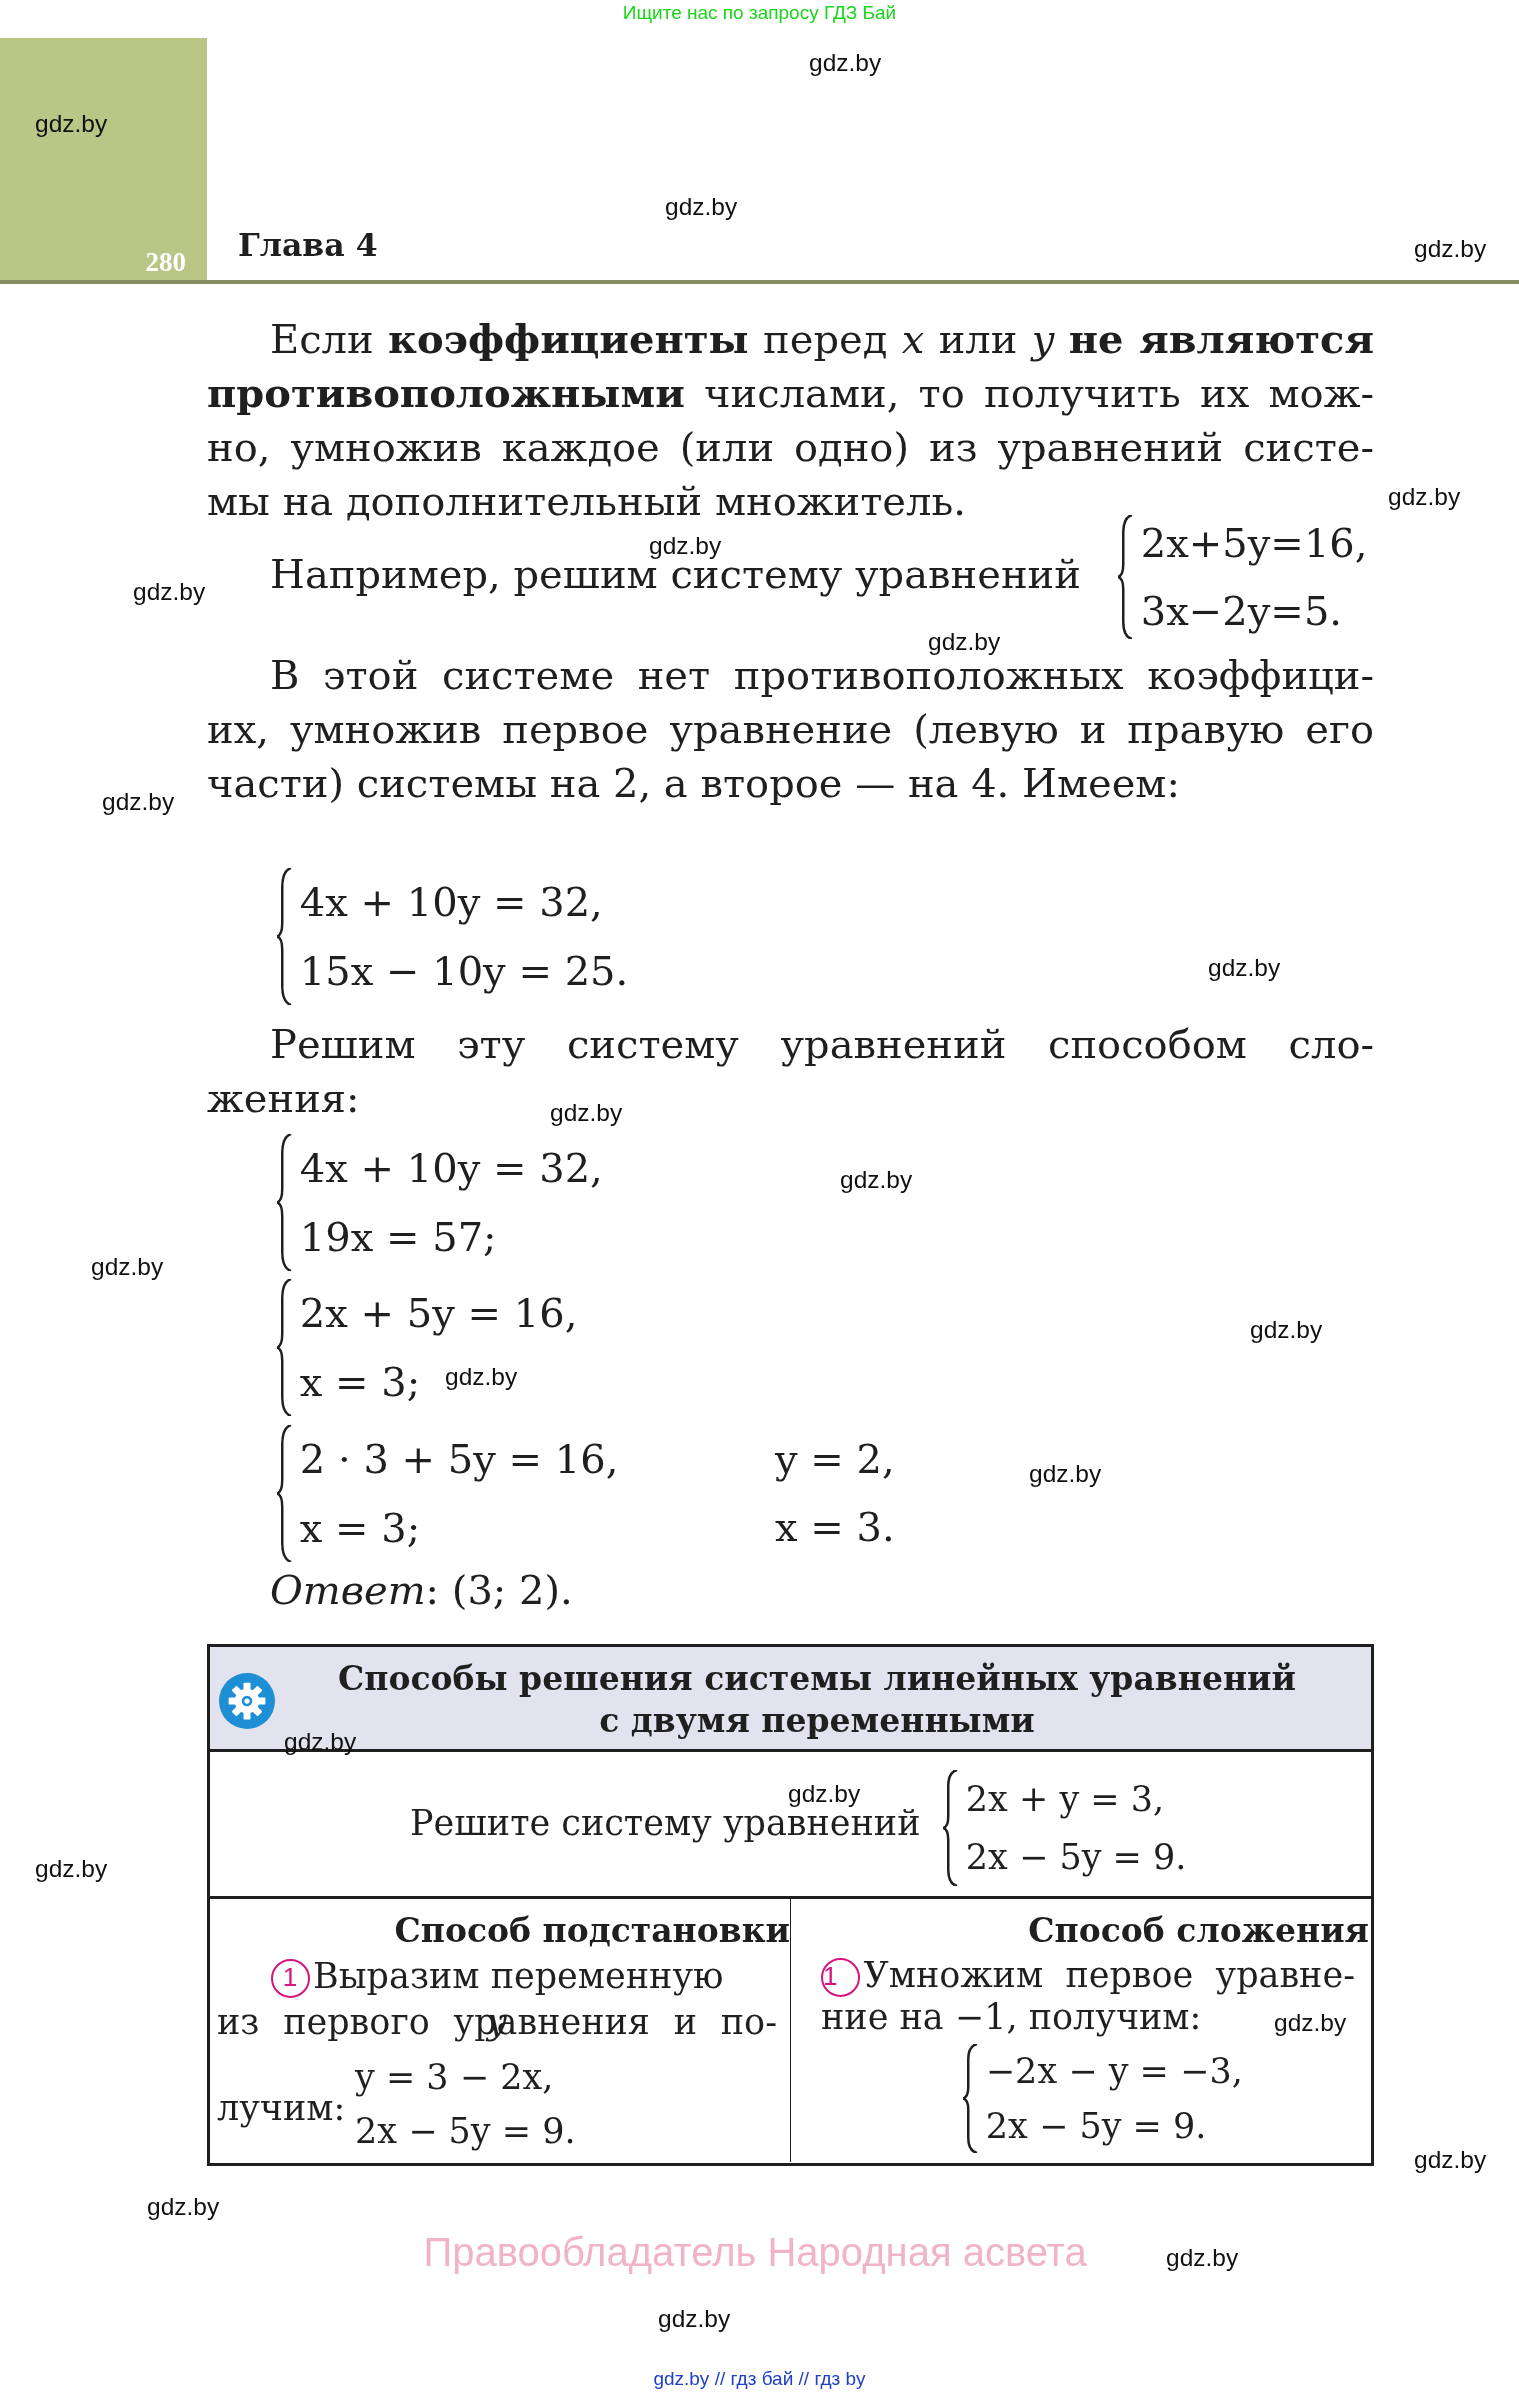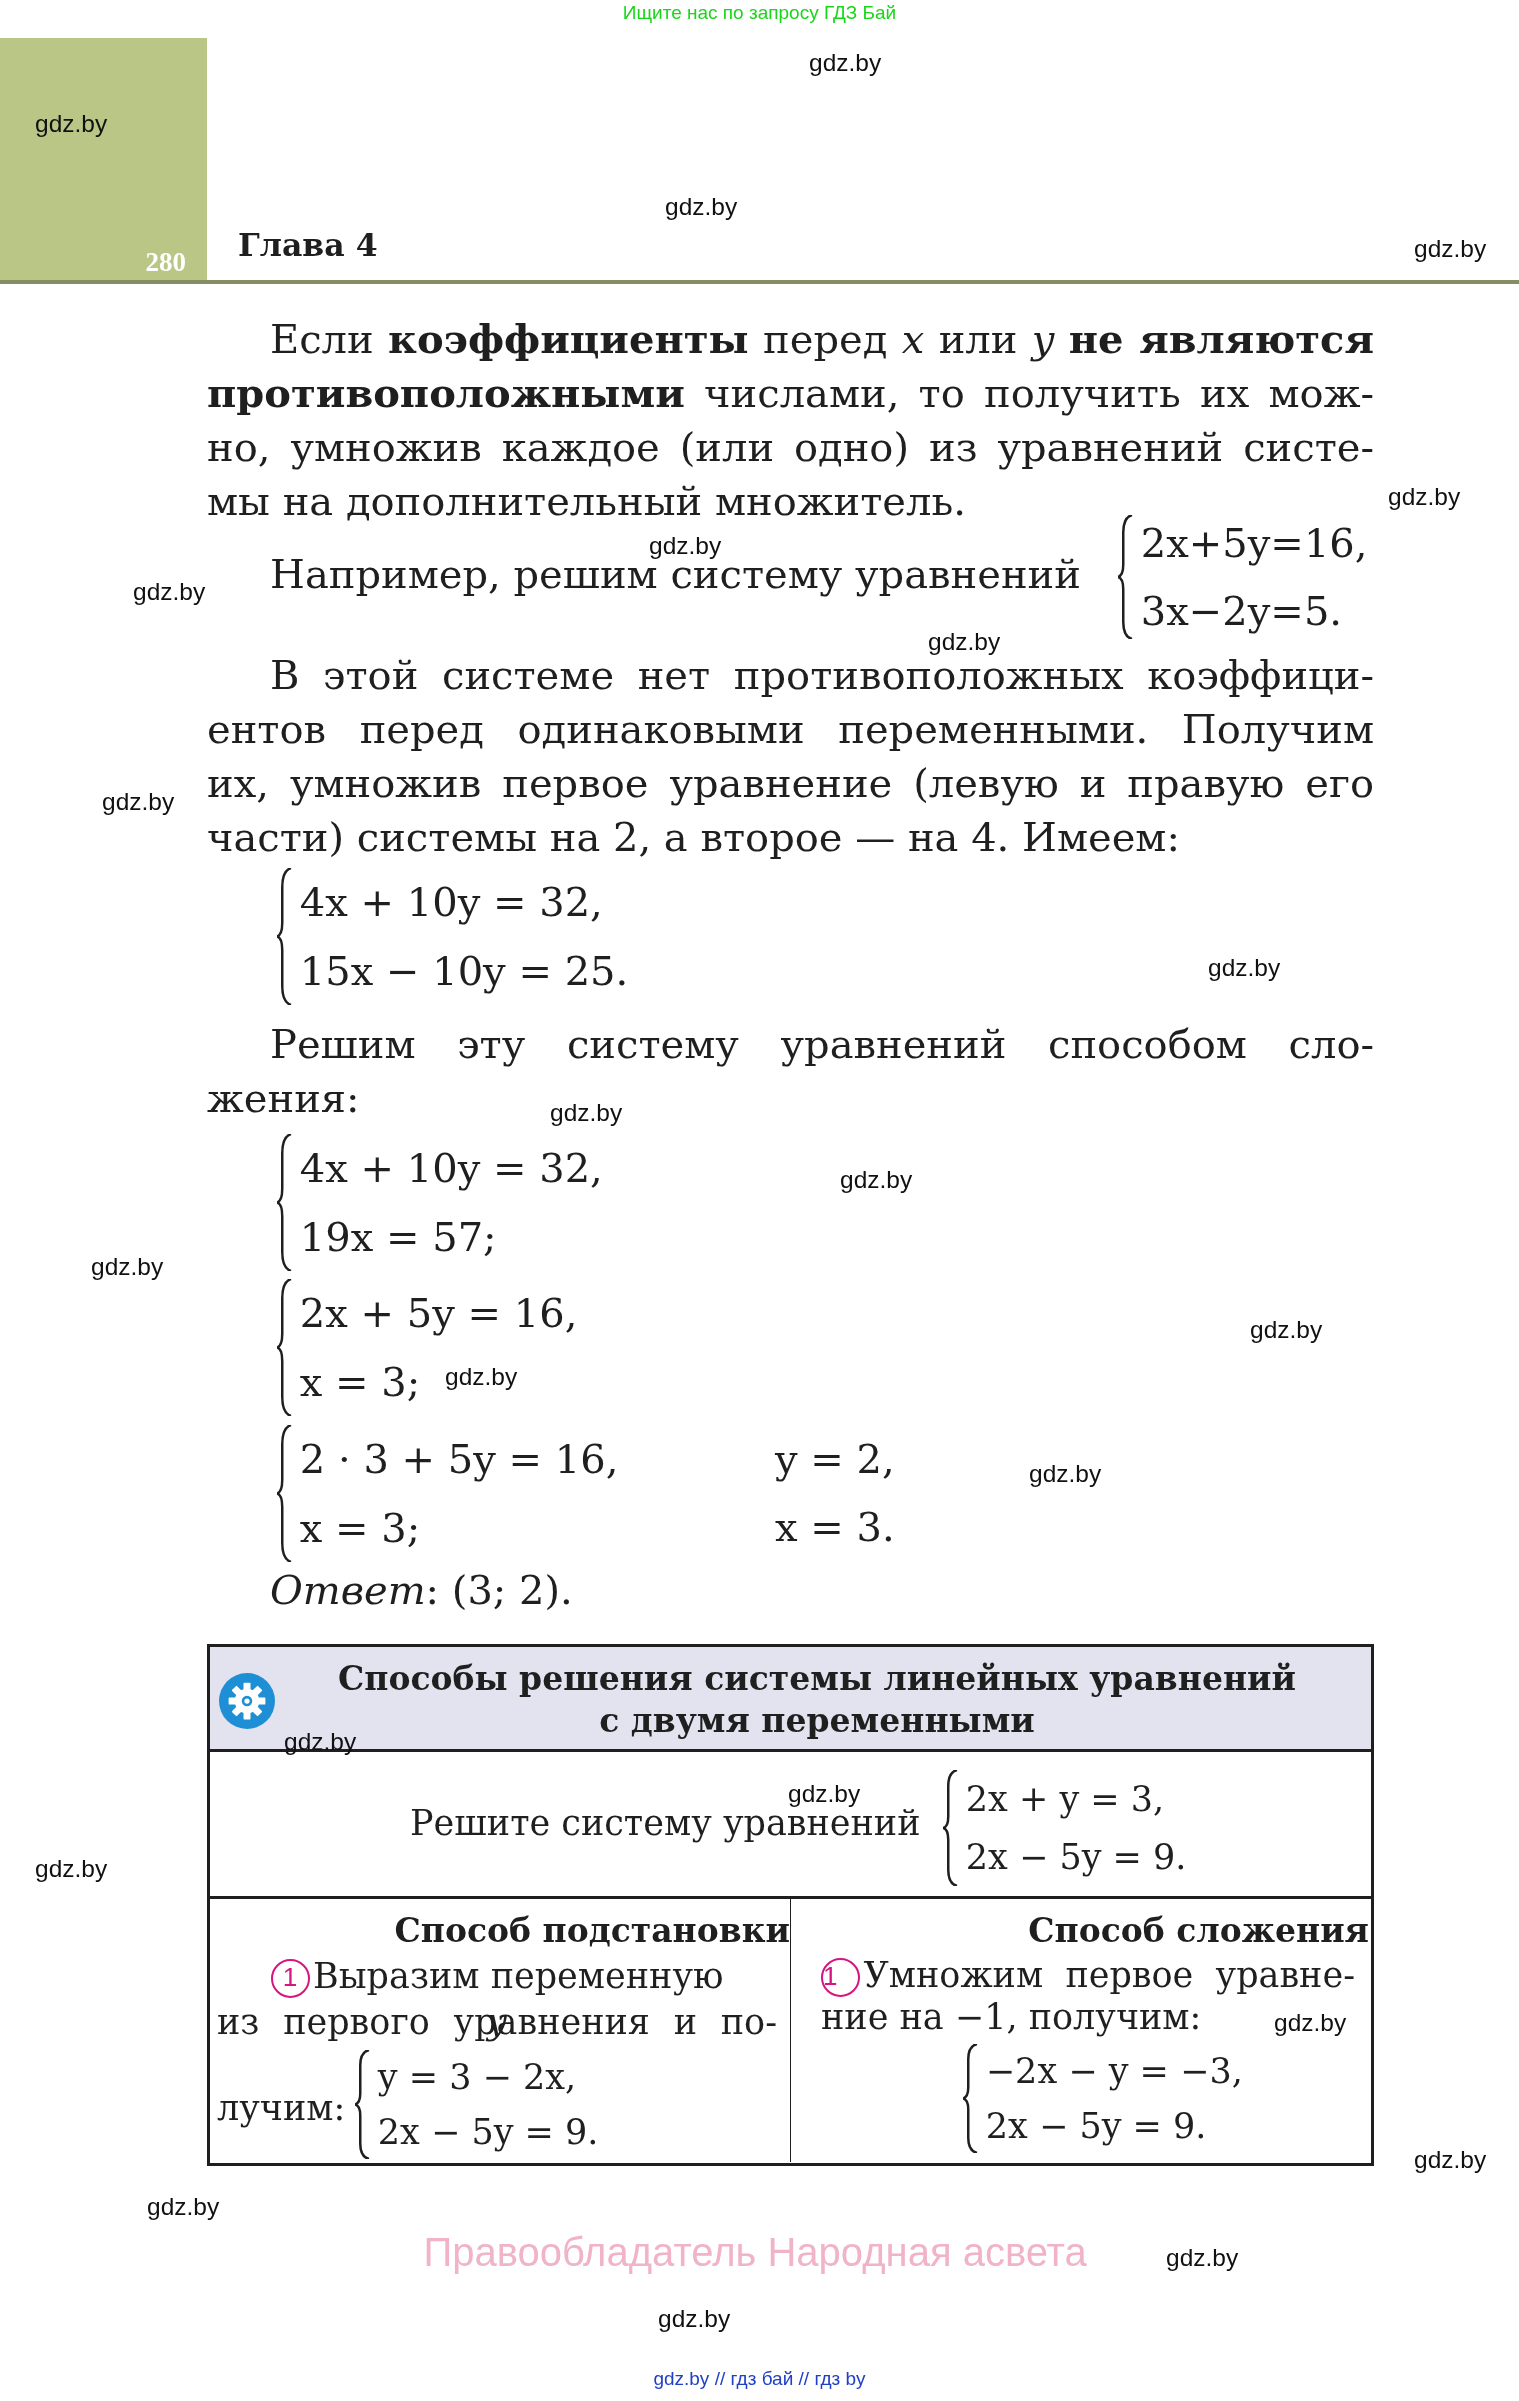--- a/index.html
+++ b/index.html
@@ -71,21 +71,20 @@
       </svg>
     </div>
   <div class="sys-lines" style="font-size:40px;">
     <div class="sys-line" style="line-height:56px;">2x+5y=16,</div>
     <div class="sys-line" style="line-height:56px;">3x−2y=5.</div>
   </div>
 </div>
 
 <div class="para" style="top:648px;">
   <span class="line indent">В этой системе нет противоположных коэффици-</span>
-  <span class="line">ентов перед одинаковыми переменными. Получим</span>
   <span class="line">их, умножив первое уравнение (левую и правую его</span>
   <span class="line last">части) системы на 2, а второе — на 4. Имеем:</span>
 </div>
 
 <div class="sys" style="left:277px; top:868px; height:137px;">
   <div class="brace">
       <svg viewBox="0 0 20 100" preserveAspectRatio="none">
         <path d="M16 0 Q6 2 6 14 L6 40 Q6 49 0 50 Q6 51 6 60 L6 86 Q6 98 16 100" fill="none" stroke="#1f1f1f" stroke-width="2.5" vector-effect="non-scaling-stroke"></path>
       </svg>
     </div>
@@ -191,21 +190,21 @@
     <div class="col-text" style="left:7px; top:54px; width:560px; display:flex; justify-content:space-between; align-items:center;flex-direction:column;">
       <span><span class="num-circle">1</span><span>Выразим переменную</span></span>
       <i>y</i>
     </div>
     <div class="col-text" style="left:7px; top:100px; width:560px; text-align:justify; text-align-last:justify;">
       <span>из первого уравнения и по-</span>
     </div>
     <div class="col-text" style="left:7px; top:186px;">
       <span>лучим:</span>
     </div>
-    <div class="sys" style="left:145px; top:151px; height:109px; font-size:35px;">
+    <div class="sys" style="left:145px; top:151px; height:109px; font-size:35px;flex-direction:column;">
       <div class="brace">
           <svg viewBox="0 0 20 100" preserveAspectRatio="none">
             <path d="M16 0 Q6 2 6 14 L6 40 Q6 49 0 50 Q6 51 6 60 L6 86 Q6 98 16 100" fill="none" stroke="#1f1f1f" stroke-width="2.5" vector-effect="non-scaling-stroke"></path>
           </svg>
         </div>
       <div class="sys-lines">
         <div class="sys-line" style="line-height:54px;">y = 3 − 2x,</div>
         <div class="sys-line" style="line-height:54px;">2x − 5y = 9.</div>
       </div>
     </div>

